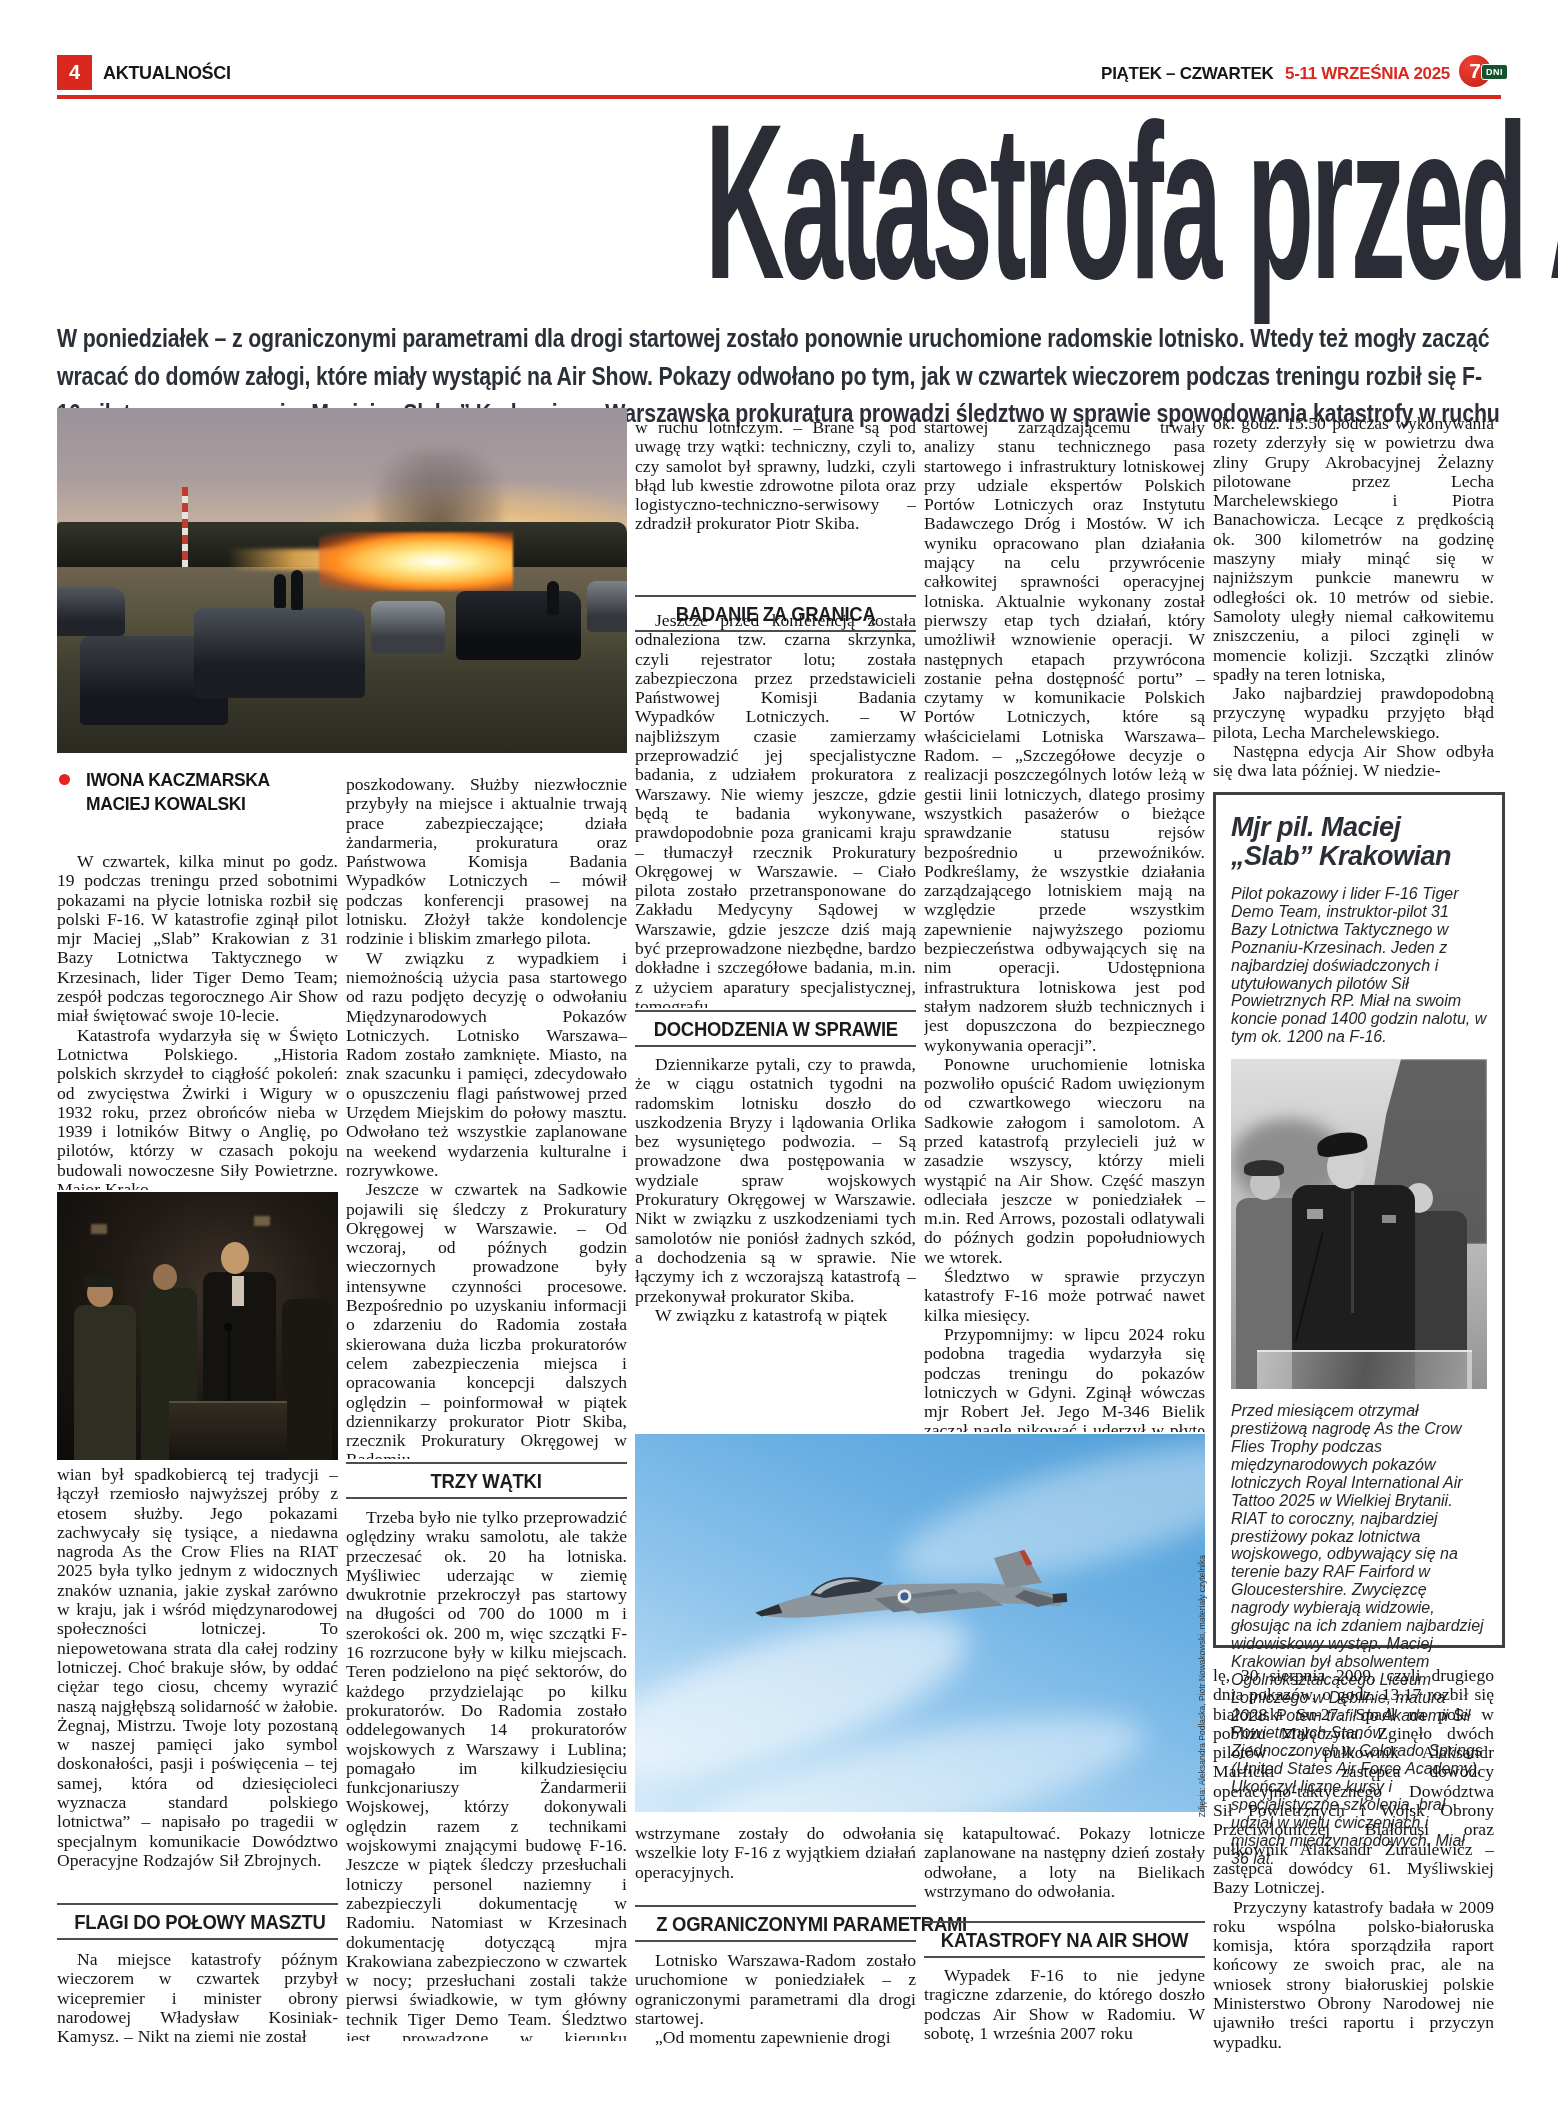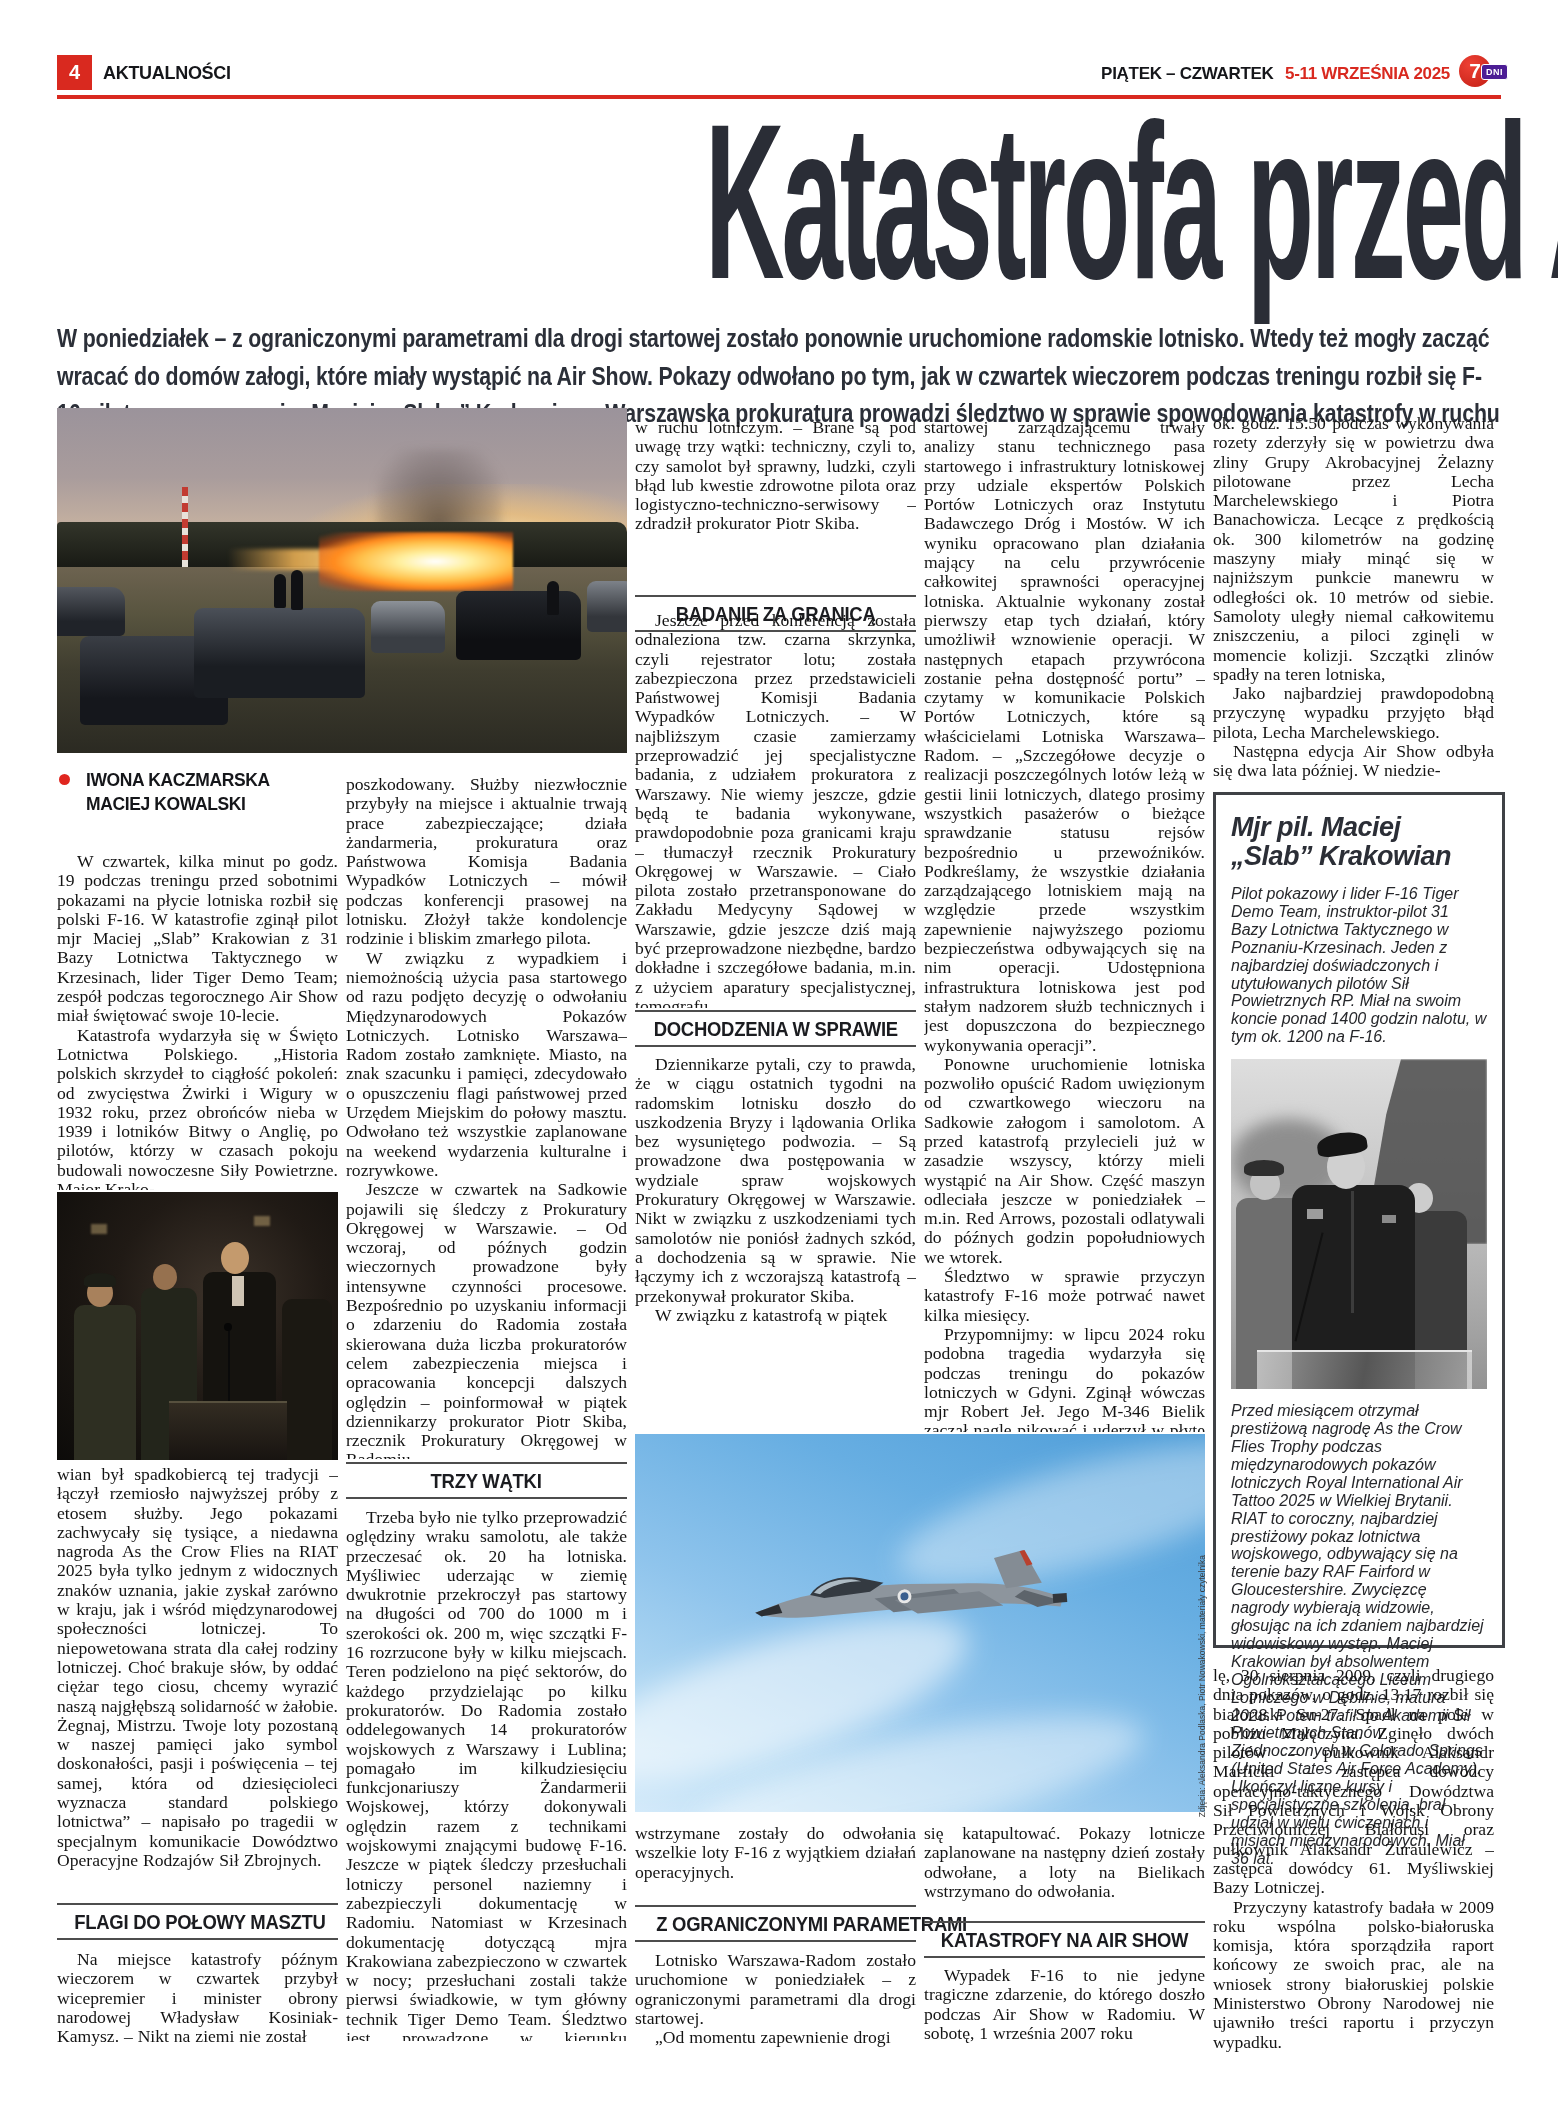--- a/index.html
+++ b/index.html
@@ -12,21 +12,21 @@
   .section-label{position:absolute;left:103px;top:63px;font:800 18px/20px "Liberation Sans",sans-serif;
            color:#15161a;letter-spacing:-.3px;}
   .dateline{position:absolute;left:850px;top:64px;width:600px;text-align:right;
            font:800 17px/19px "Liberation Sans",sans-serif;letter-spacing:-.3px;}
   .dateline .black{color:#15161a;}
   .dateline .red{color:#d9291f;margin-left:7px;}
   .logo{position:absolute;left:1459px;top:52px;width:48px;height:38px;}
   .logo .circle{position:absolute;left:0;top:3px;width:32px;height:32px;border-radius:50%;
            background:radial-gradient(circle at 35% 30%,#ee4135,#c21e14);color:#fff;
            font:800 21px/32px "Liberation Sans",sans-serif;text-align:center;}
-  .logo .dni{position:absolute;left:22px;top:12px;width:25px;height:14px;background:#4c1d95;
+  .logo .dni{position:absolute;left:22px;top:12px;width:25px;height:14px;background:#14532d;
            border:1px solid #fff;border-radius:3px;color:#fff;
            font:800 9px/14px "Liberation Sans",sans-serif;text-align:center;letter-spacing:.5px;}
   .red-rule{position:absolute;left:57px;top:95px;width:1444px;height:4px;background:#d9291f;}
 
   
   .headline{position:absolute;left:57px;top:100px;width:1444px;height:215px;text-align:center;
             white-space:nowrap;overflow:visible;}
   .headline span{display:inline-block;transform:scaleX(.50);transform-origin:center top;
             font:800 220px/205px "Liberation Sans",sans-serif;letter-spacing:-6px;color:#2a2d36;}
   .lead{position:absolute;left:57px;top:320px;width:1444px;height:118px;overflow:hidden;}

